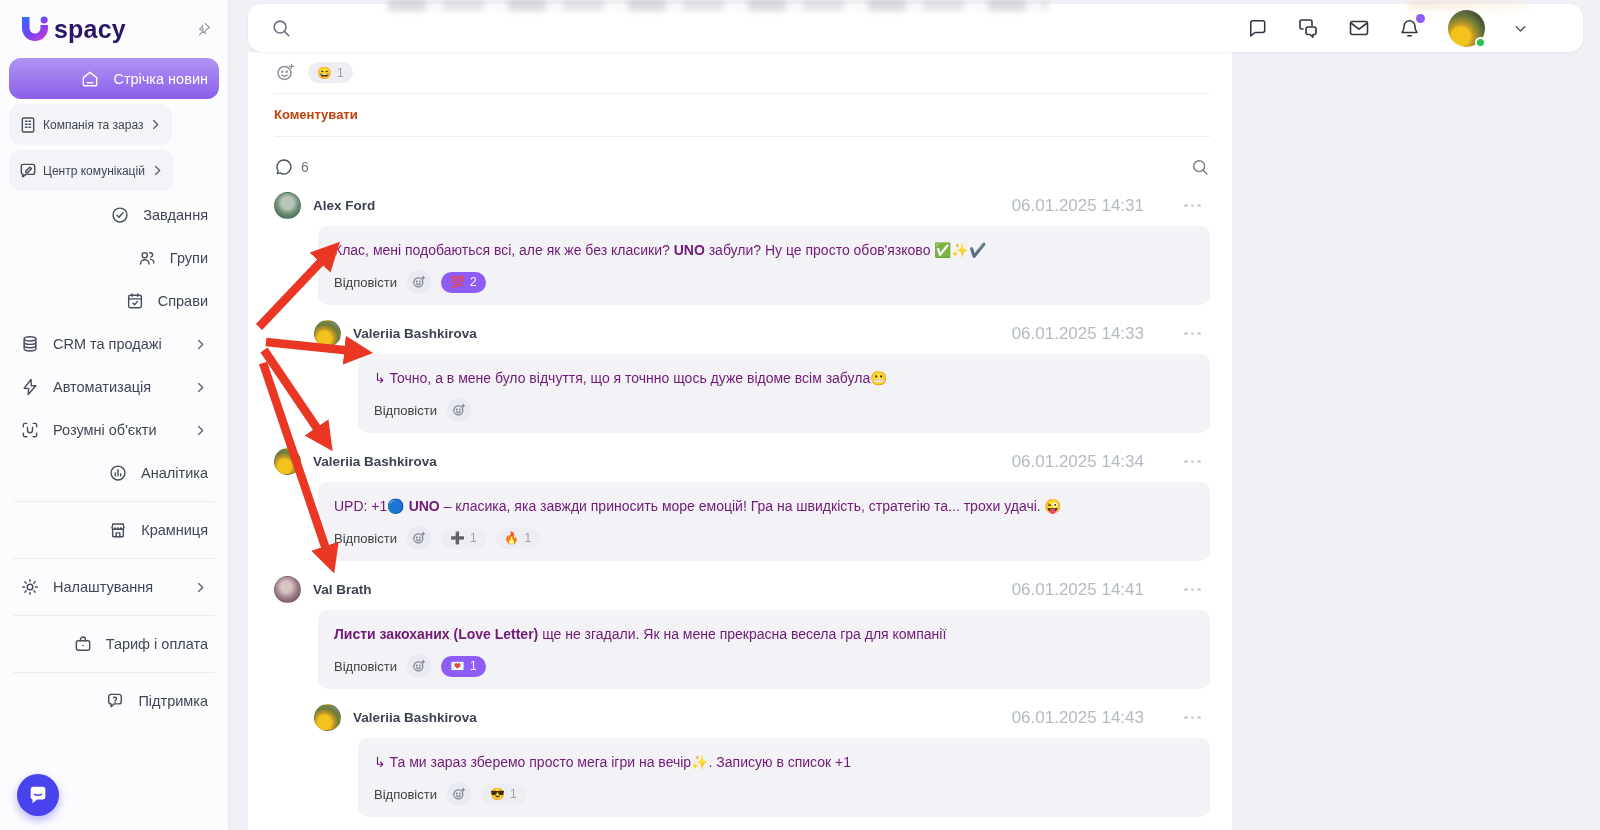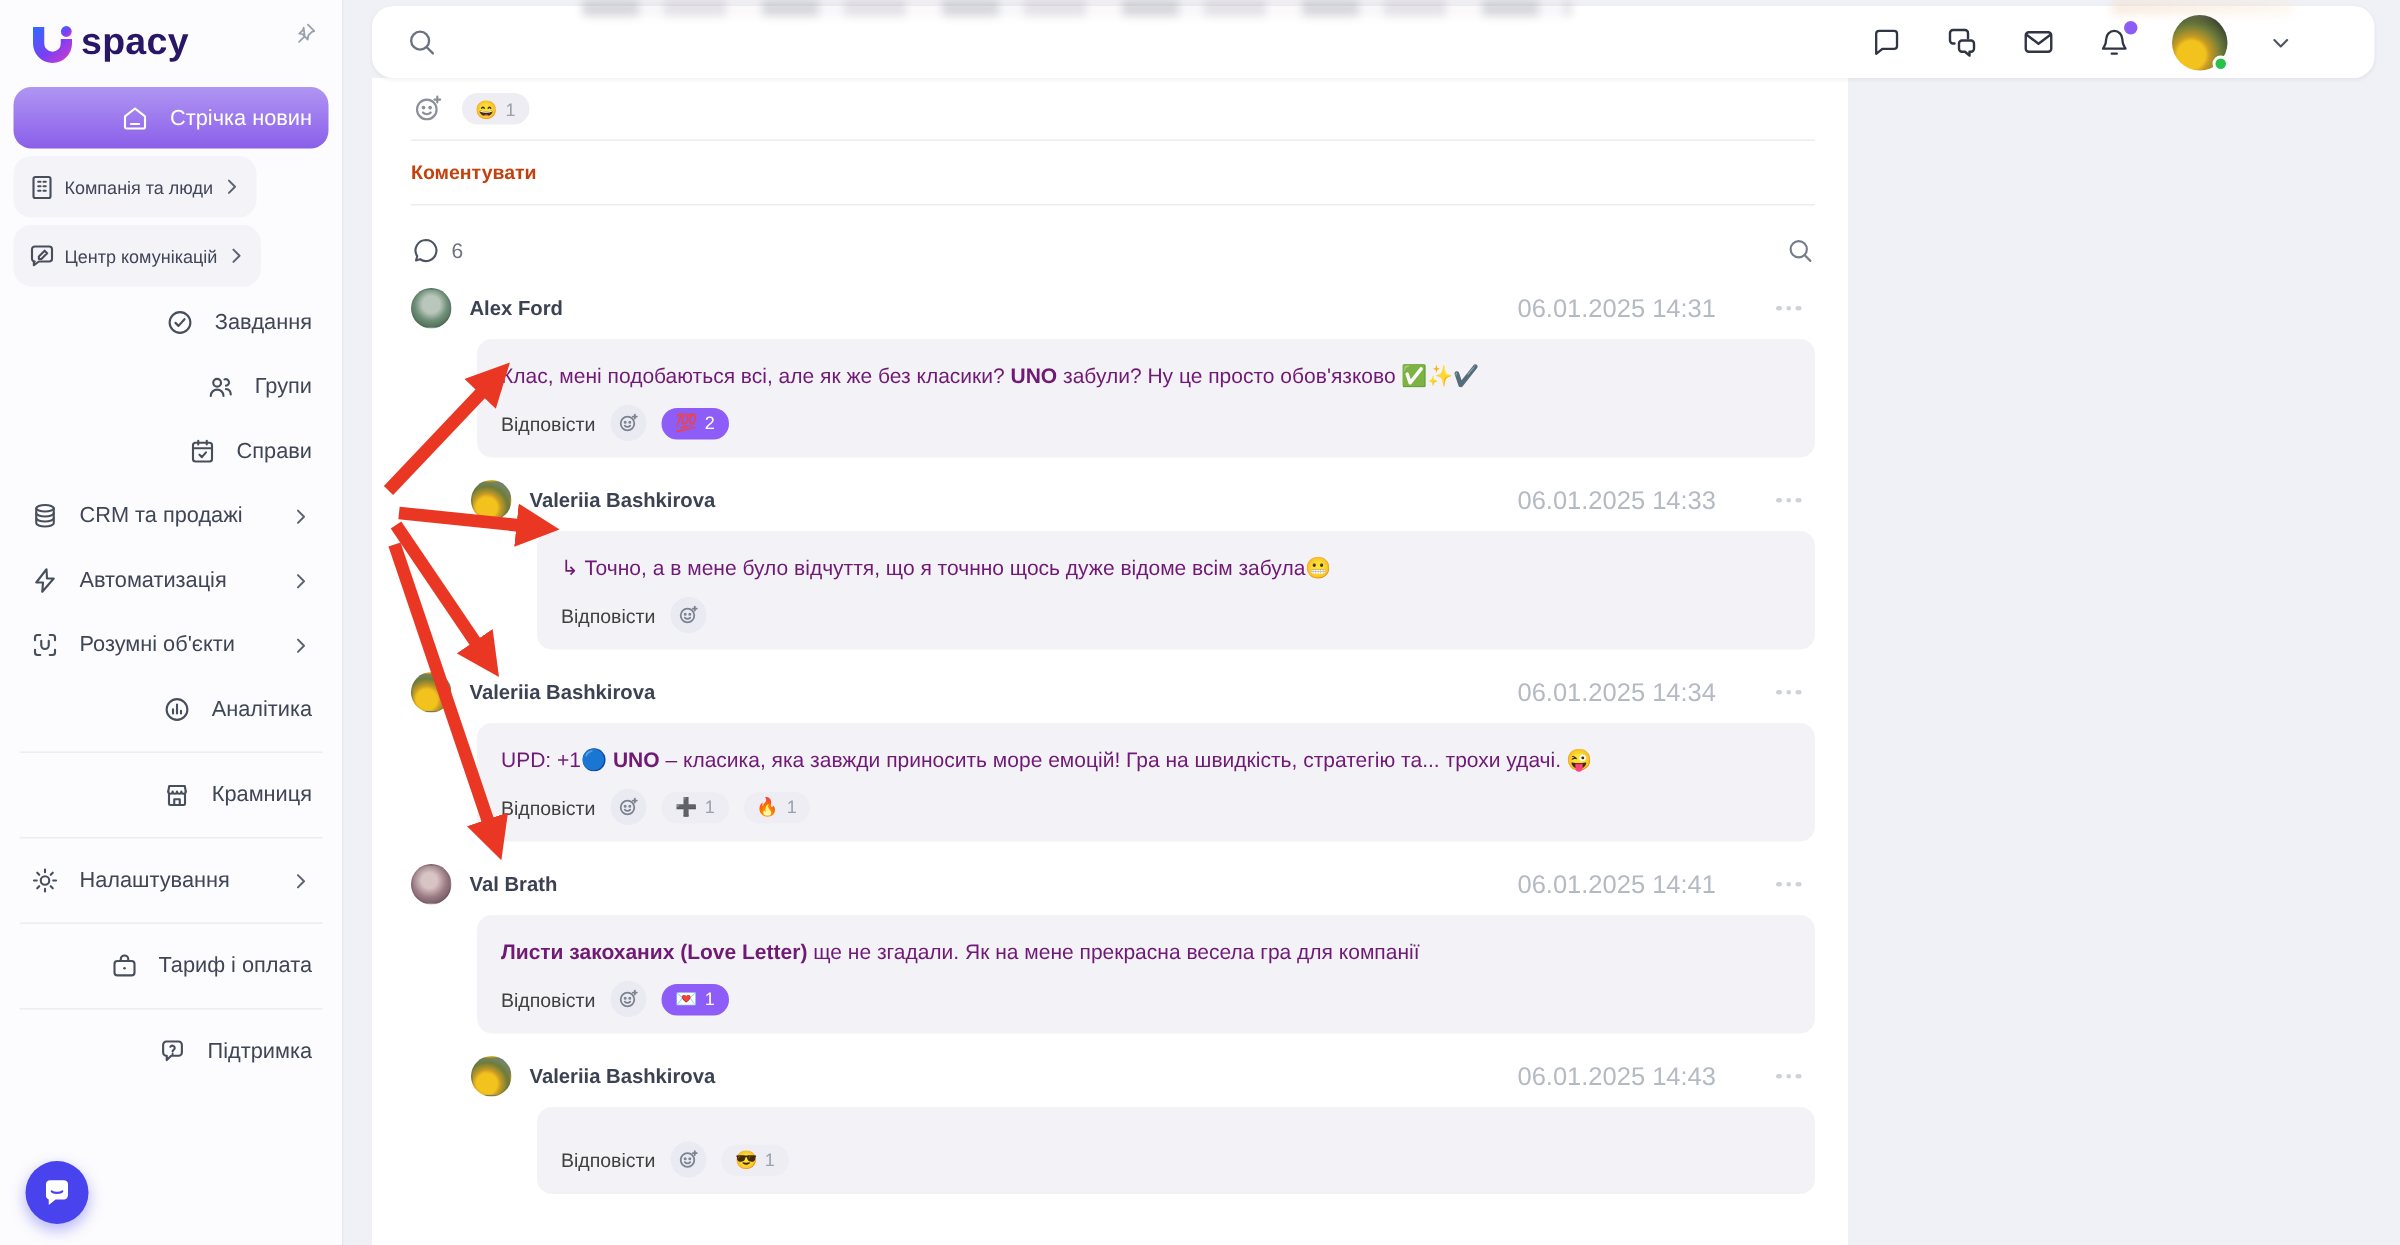--- a/index.html
+++ b/index.html
@@ -10,21 +10,21 @@
     position:relative;
     color:#3f4656;
   }
   svg { display:block; }
 
   
   .sidebar {
     position:absolute; left:0; top:0; width:228px; height:830px;
     background:#fcfcfe; z-index:3; box-shadow: 1px 0 0 rgba(0,0,0,0.03);
   }
-  .logo-row { display:flex; align-items:flex-start; padding:14px 16px 8px 18px; height:52px; }
+  .logo-row { display:flex; align-items:center; padding:14px 16px 8px 18px; height:52px; }
   .logo-mark { margin-right:2px; }
   .logo-text { font-size:25px; font-weight:700; color:#2a1666; letter-spacing:.2px; }
   .pin-btn { margin-left:auto; color:#9aa0ab; cursor:pointer; }
   .nav { padding:6px 9px 0 9px; }
   .nav-item {
     display:flex; align-items:center; gap:13px;
     height:38px; padding:0 11px; border-radius:12px;
     margin-bottom:5px; font-size:14.5px; color:#3f4656; cursor:pointer;justify-content:flex-end;
   }
   .nav-item .nav-icon { color:#474e5c; flex:0 0 auto; }
@@ -164,21 +164,21 @@
           </svg>
         </span>
         <span class="nav-label">Стрічка новин</span>
       </div><div class="nav-item pill">
         <span class="nav-icon">
           <svg width="20" height="20" viewBox="0 0 24 24" fill="none" stroke="currentColor" stroke-width="1.7" stroke-linecap="round" stroke-linejoin="round">
             <rect x="5.2" y="3.6" width="13.6" height="16.8" rx="1.5"></rect>
             <path d="M9 7.4 h1.8 M13.2 7.4 H15 M9 11 h1.8 M13.2 11 H15 M9 14.6 h1.8 M13.2 14.6 H15"></path>
           </svg>
         </span>
-        <span class="nav-label">Компанія та люди</span>
+        <span class="nav-label">Компанія та зараз</span>
         <span class="nav-chevron">
           <svg width="15" height="15" viewBox="0 0 24 24" fill="none" stroke="currentColor" stroke-width="2.1" stroke-linecap="round" stroke-linejoin="round">
             <path d="M9 5.5 L15.5 12 L9 18.5"></path>
           </svg>
         </span>
       </div><div class="nav-item pill">
         <span class="nav-icon">
           <svg width="20" height="20" viewBox="0 0 24 24" fill="none" stroke="currentColor" stroke-width="1.7" stroke-linecap="round" stroke-linejoin="round">
             <path d="M4 6.2 a2.2 2.2 0 0 1 2.2 -2.2 h11.6 A2.2 2.2 0 0 1 20 6.2 v7.6 a2.2 2.2 0 0 1 -2.2 2.2 H9.5 L5.5 19 v-3 H6.2 A2.2 2.2 0 0 1 4 13.8 Z"></path>
             <path d="M9.5 12 l4.6 -4.6 l2 2 L11.5 14 h-2 Z"></path>
@@ -527,20 +527,21 @@
           <span class="avatar av-valeriia"></span>
           <span class="c-name">Valeriia Bashkirova</span>
           <span class="c-time">06.01.2025 14:43</span>
           <span class="c-dots">
             <i></i>
             <i></i>
             <i></i>
           </span>
         </div>
         <div class="c-bubble">
+          <div class="c-text"><span>↳ Та ми зараз зберемо просто мега ігри на вечір✨. Записую в список +1</span></div>
           <div class="c-actions">
             <span class="reply-link">Відповісти</span>
             <span class="smiley-btn">
               <svg width="16" height="16" viewBox="0 0 24 24" fill="none" stroke="currentColor" stroke-width="1.8" stroke-linecap="round">
                 <circle cx="11" cy="12.5" r="6.8"></circle>
                 <circle cx="8.7" cy="11.2" r="0.6" fill="currentColor"></circle>
                 <circle cx="13.3" cy="11.2" r="0.6" fill="currentColor"></circle>
                 <path d="M8.3 14.6 a3.6 3.6 0 0 0 5.4 0"></path>
                 <path d="M18.3 3.6 v4 M16.3 5.6 h4"></path>
               </svg>

